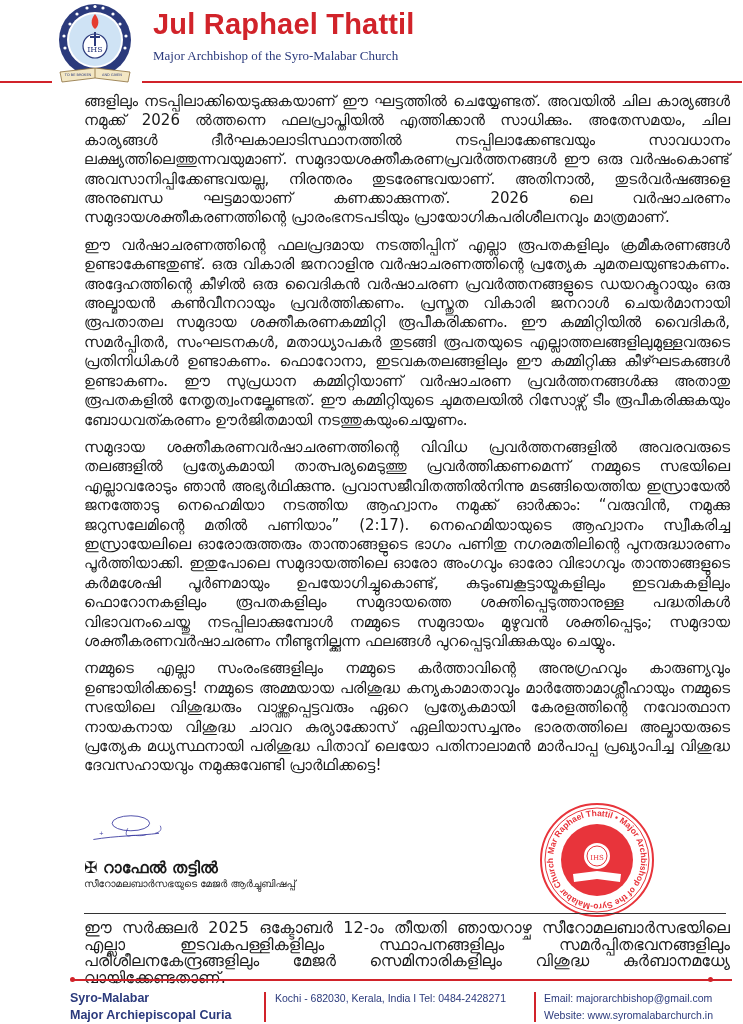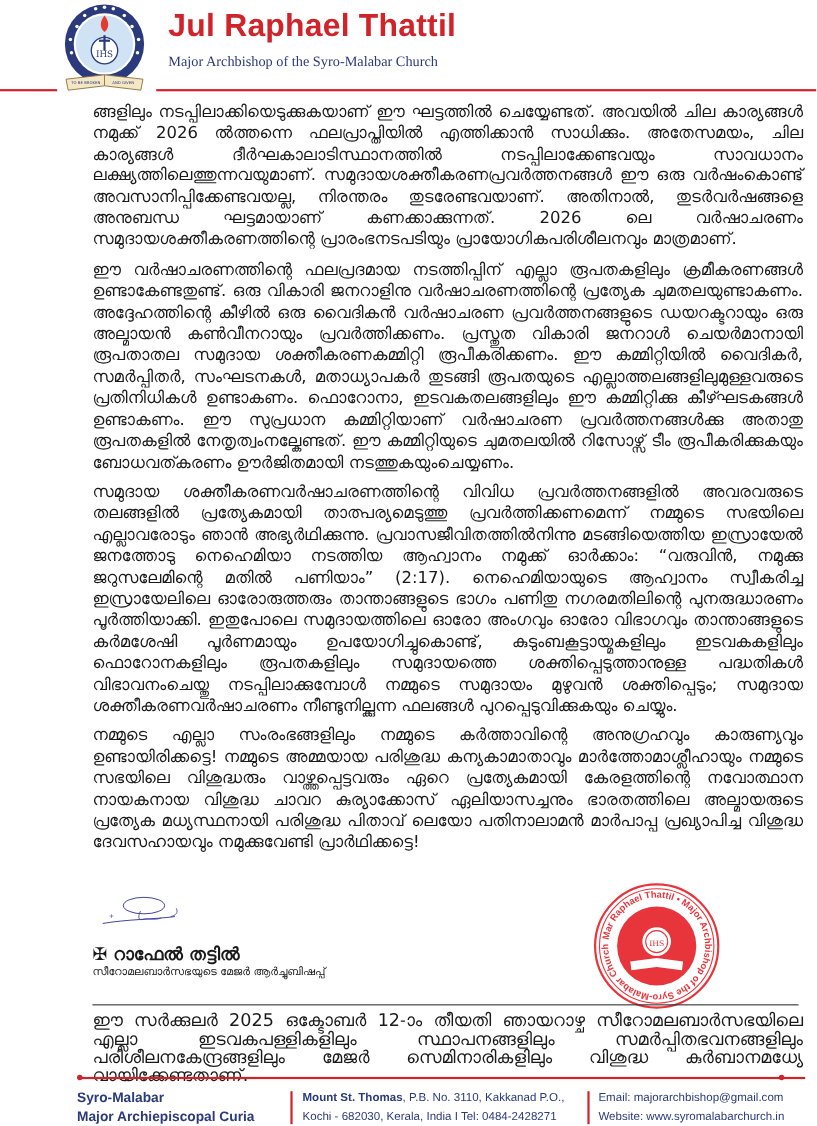--- a/index.html
+++ b/index.html
@@ -101,21 +101,20 @@
 <div class="footer">
   <div class="dot" style="left:38px; top:2px;"></div>
   <div class="hline" style="left:40px; top:4px; width:660px;"></div>
   <div class="dot" style="left:676px; top:2px;"></div>
   <div class="foot-left">
     <div>Syro-Malabar</div>
     <div>Major Archiepiscopal Curia</div>
   </div>
   <div class="vsep" style="left:232px;"></div>
   <div class="foot-mid">
-    <div><b class="strong">Mount St. Thomas</b><span>, P.B. No. 3110, Kakkanad P.O.,</span></div>
     <div>Kochi - 682030, Kerala, India  I  Tel: 0484-2428271</div>
   </div>
   <div class="vsep" style="left:502px;"></div>
   <div class="foot-right">
     <div>Email: majorarchbishop@gmail.com</div>
     <div>Website: www.syromalabarchurch.in</div>
   </div>
 </div>
 
 </body></html>

